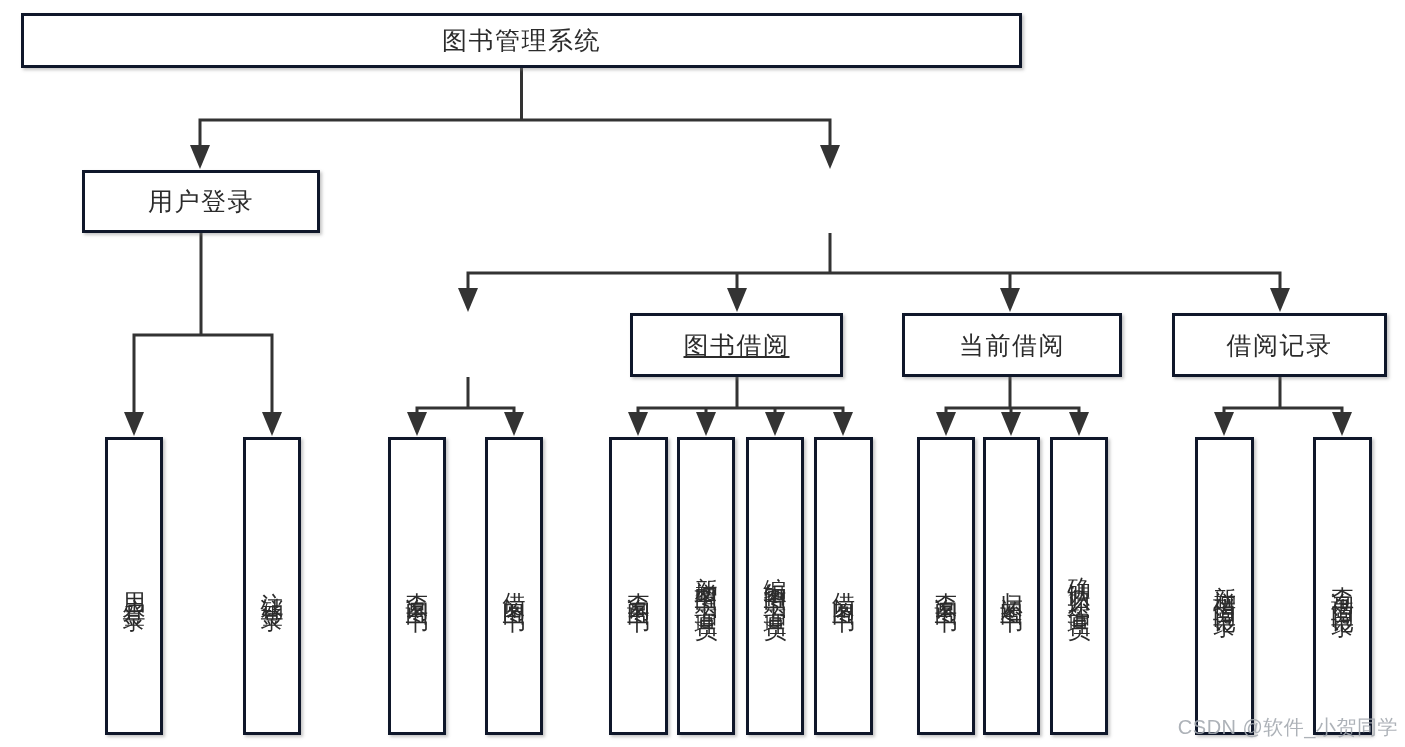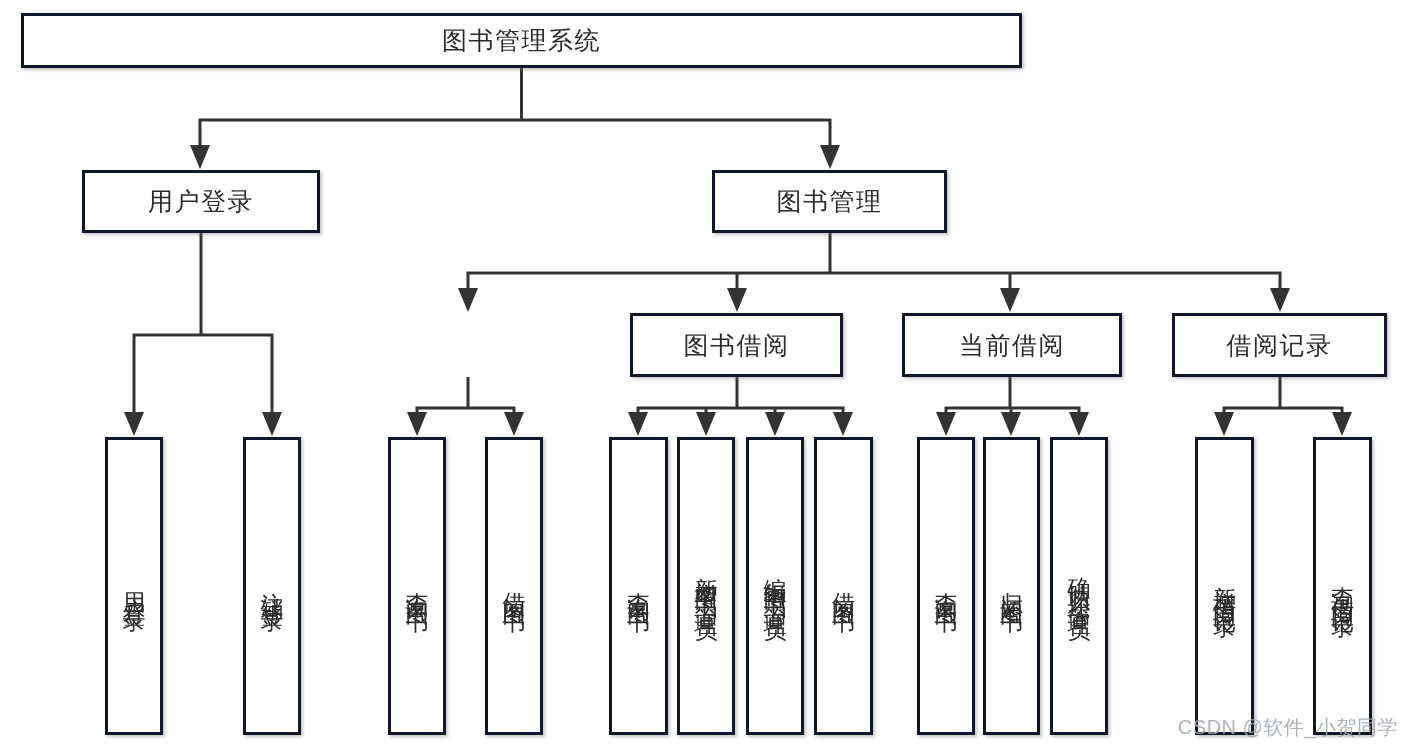--- a/index.html
+++ b/index.html
@@ -94,25 +94,22 @@
     </g>
   </svg>
 
   <div class="node hnode" style="left:21px; top:13px; width:1001px; height:55px;">
     <span>图书管理系统</span>
   </div>
 
   <div class="node hnode" style="left:82px; top:170px; width:238px; height:63px;">
     <span>用户登录</span>
   </div>
-  <div class="node hnode" style="left:712px; top:170px; width:235px; height:63px;">
-    <span>图书管理</span>
-  </div>
 
-  <div class="node hnode" style="left:630px; top:313px; width:213px; height:64px;">
+  <div class="node hnode" style="left:630px; top:313px; width:213px; height:64px;text-decoration:underline;">
     <span>图书借阅</span>
   </div>
   <div class="node hnode" style="left:902px; top:313px; width:220px; height:64px;">
     <span>当前借阅</span>
   </div>
   <div class="node hnode" style="left:1172px; top:313px; width:215px; height:64px;">
     <span>借阅记录</span>
   </div>
 
   <div class="node vnode" style="left:105px; top:437px; width:58px; height:298px;">

